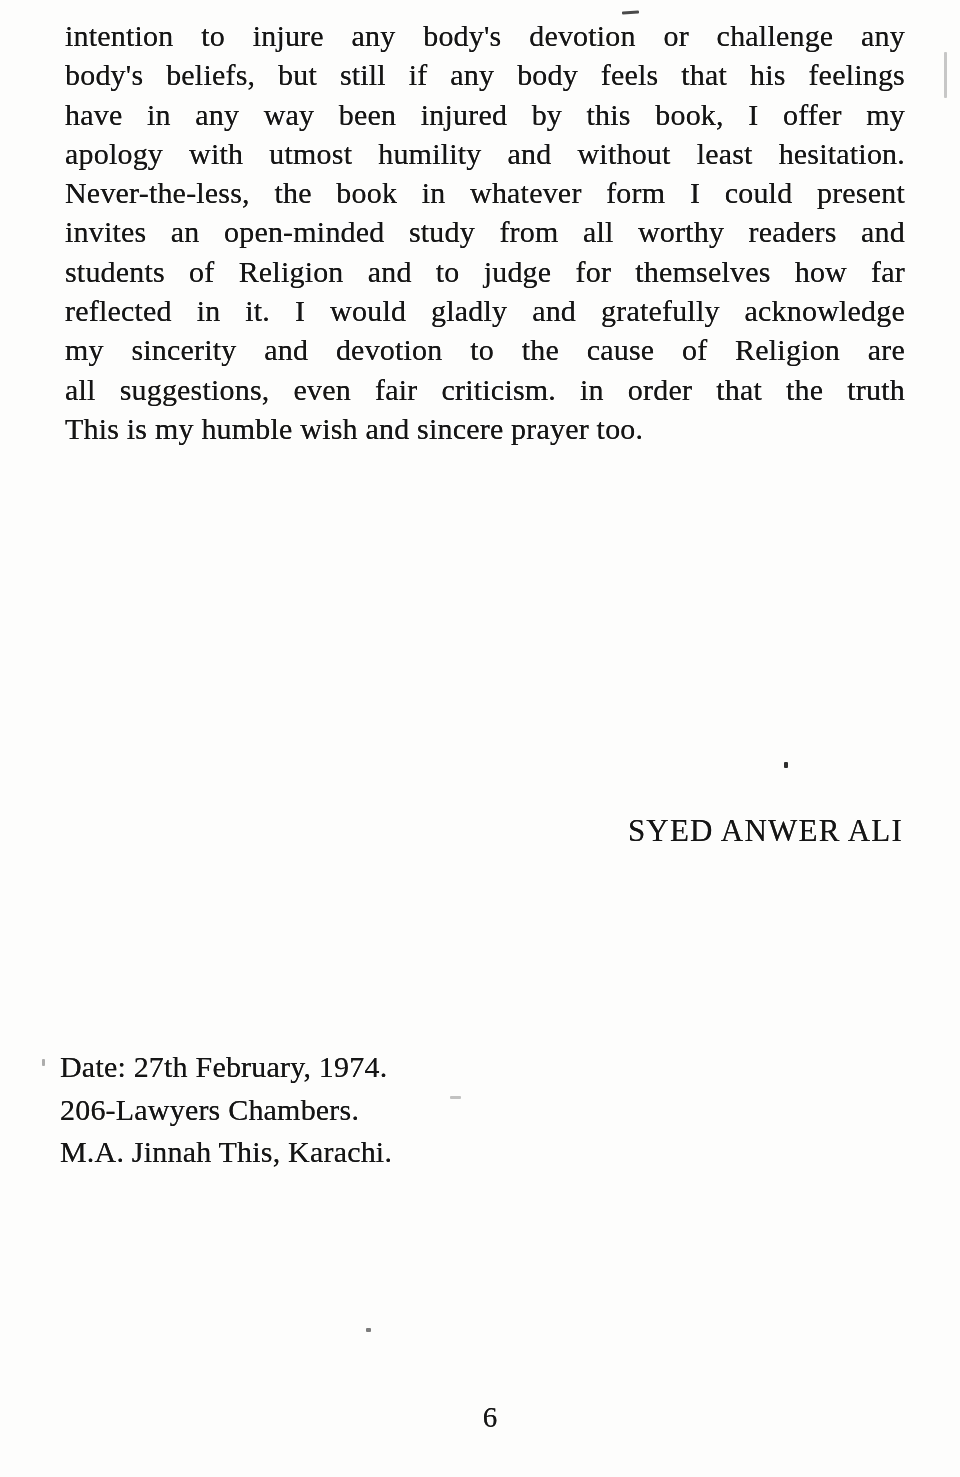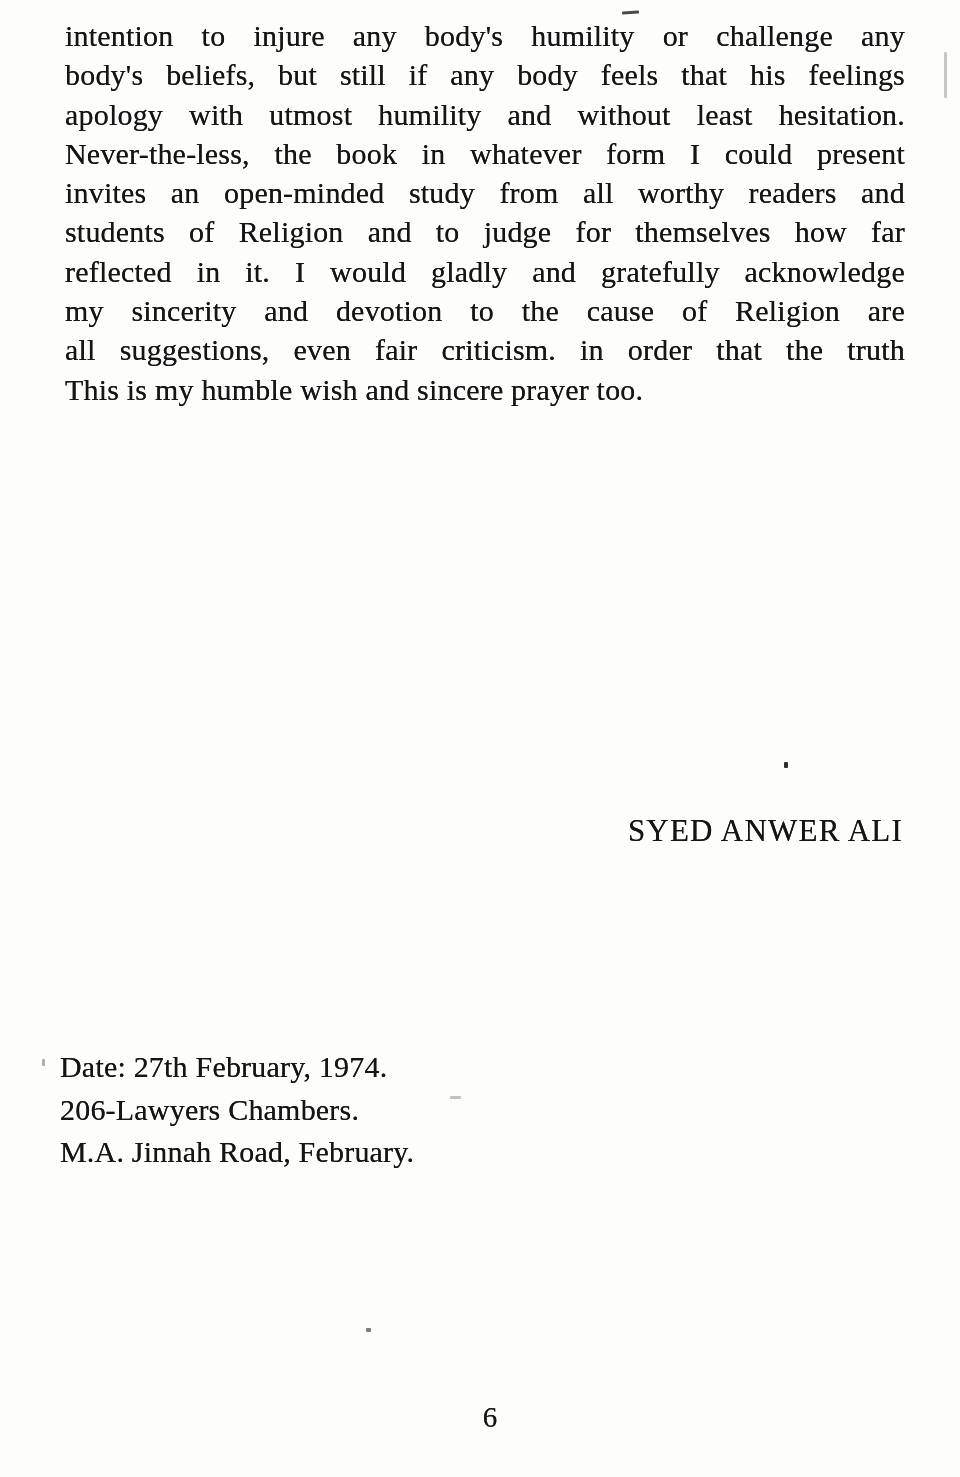--- a/index.html
+++ b/index.html
@@ -75,38 +75,39 @@
   .a-low-speck   { left: 366px; top: 1328px;width: 5px;  height: 4px; background:#7d7d7d; }
   .a-date-tick   { left: 42px;  top: 1059px;width: 3px;  height: 7px; background:#8a8a8a; opacity: .7; }
   .a-date-dash   { left: 450px; top: 1096px;width: 11px; height: 3px; background:#a8a8a8; opacity: .7; }
 </style>
 </head>
 <body>
 
 <div class="page">
 
   <div class="body-text">
-    <div class="line">intention to injure any body's humility or challenge any</div>
+    <div class="line">intention to injure any body's devotion or challenge any</div>
     <div class="line">body's beliefs, but still if any body feels that his feelings</div>
+    <div class="line">have in any way been injured by this book, I offer my</div>
     <div class="line">apology with utmost humility and without least hesitation.</div>
     <div class="line">Never-the-less, the book in whatever form I could present</div>
     <div class="line">invites an open-minded study from all worthy readers and</div>
     <div class="line">students of Religion and to judge for themselves how far</div>
     <div class="line">reflected in it. I would gladly and gratefully acknowledge</div>
     <div class="line">my sincerity and devotion to the cause of Religion are</div>
     <div class="line">all suggestions, even fair criticism. in order that the truth</div>
     <div class="line last">This is my humble wish and sincere prayer too.</div>
   </div>
 
   <div class="signature">SYED ANWER ALI</div>
 
   <div class="date-block">
     <div>Date: 27th February, 1974.</div>
     <div>206-Lawyers Chambers.</div>
-    <div>M.A. Jinnah Road, February.</div>
+    <div>M.A. Jinnah This, Karachi.</div>
   </div>
 
   <div class="page-number">6</div>
 
   <div class="artifact a-top-dash"></div>
   <div class="artifact a-right-line"></div>
   <div class="artifact a-mid-speck"></div>
   <div class="artifact a-low-speck"></div>
   <div class="artifact a-date-tick"></div>
   <div class="artifact a-date-dash"></div>

